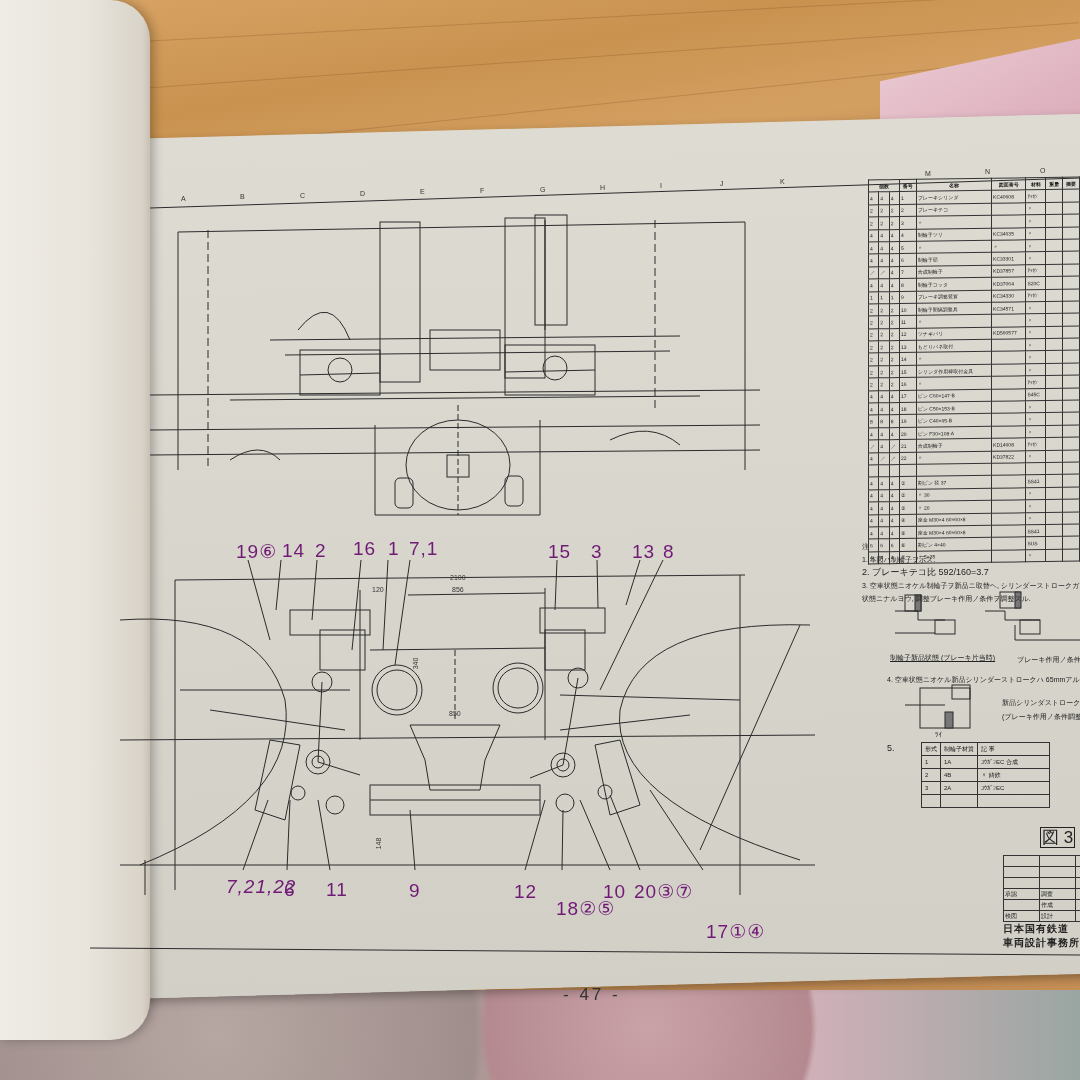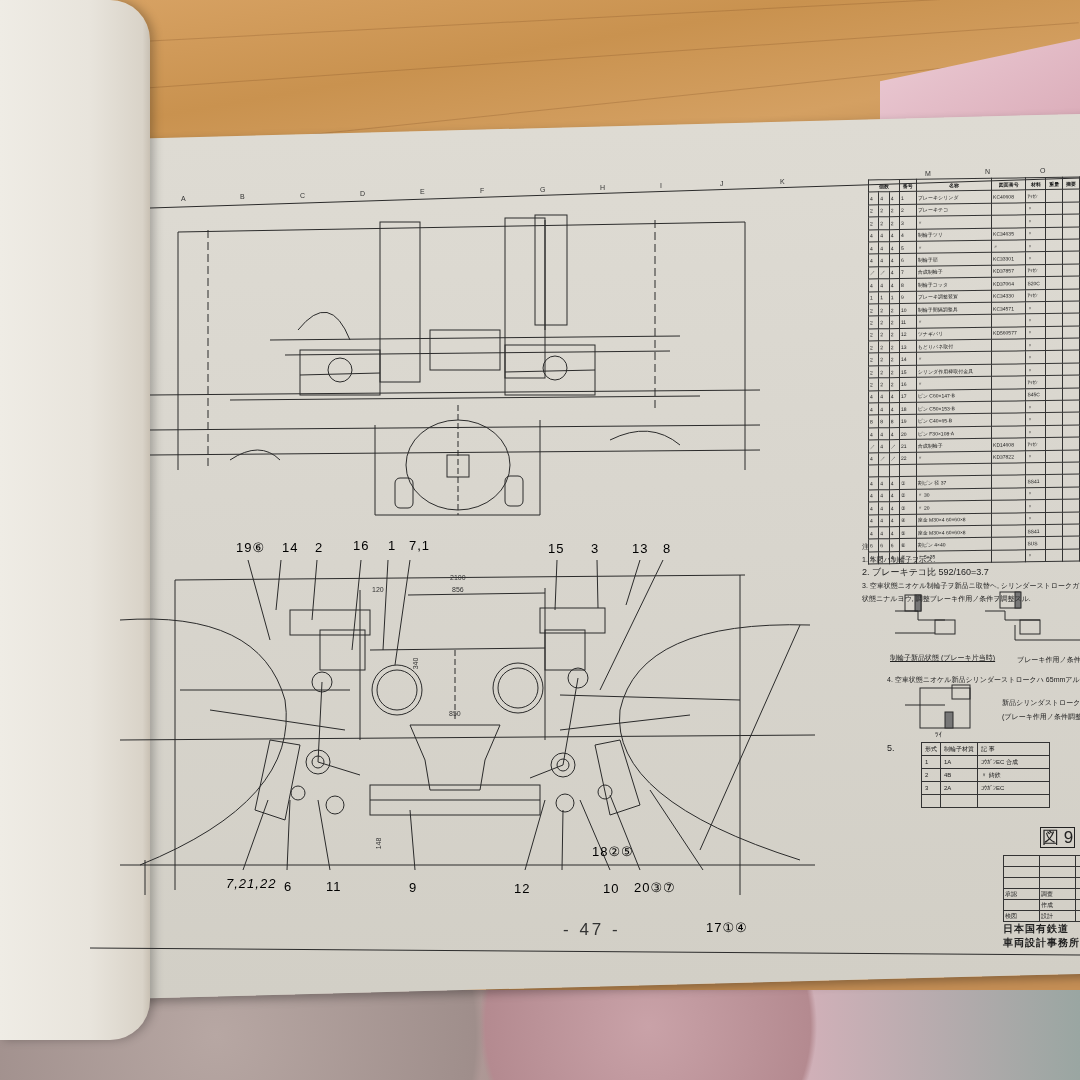--- a/index.html
+++ b/index.html
@@ -4,35 +4,35 @@
 <style>
   html,body{margin:0;padding:0;}
   body{width:1080px;height:1080px;overflow:hidden;position:relative;background:#c48e55;font-family:"Liberation Sans",sans-serif;}
   .table-wood{position:absolute;left:0;top:0;width:1080px;height:170px;background:linear-gradient(170deg,#d9a466 0%,#c9924f 40%,#d4a062 70%,#b9844a 100%);}
   .wood-grain{position:absolute;left:0;width:1080px;height:1px;background:rgba(120,70,30,0.25);}
   .carpet{position:absolute;left:0;top:990px;width:1080px;height:90px;background:radial-gradient(circle at 20% 50%,#b7a7a3 0,#9f8e8b 30%,transparent 31%),radial-gradient(circle at 60% 40%,#c9a2a8 0,#b48a90 25%,transparent 26%),linear-gradient(90deg,#8a9a98,#c3a6ad,#a8948f,#d0b0b8,#9aa6a2);}
   .carpet-pink{position:absolute;left:880px;top:60px;width:200px;height:110px;background:linear-gradient(160deg,#e8c5cf,#d9a9b6);transform:skewY(-12deg);}
   .page-left{position:absolute;left:0;top:0;width:150px;height:1040px;background:linear-gradient(90deg,#efece5 0%,#e8e4dc 60%,#d9d3c8 95%,#c8c0b3 100%);border-radius:0 40px 40px 0;box-shadow:4px 0 10px rgba(0,0,0,0.25);z-index:3;}
   .sheet{position:absolute;left:85px;top:140px;width:1010px;height:860px;background:linear-gradient(180deg,#dedbd3 0%,#d8d5cd 50%,#d2cfc6 100%);transform:skew(0deg,-1.5deg);transform-origin:0 0;box-shadow:0 4px 10px rgba(0,0,0,0.3);z-index:2;}
   svg{position:absolute;left:0;top:0;}
-  .label{position:absolute;font-family:"Liberation Sans",sans-serif;color:#000000;font-size:13px;letter-spacing:1px;z-index:5;}
+  .label{position:absolute;font-family:"Liberation Sans",sans-serif;color:#701a75;font-size:19px;letter-spacing:1px;z-index:5;}
   .small{font-size:7px;color:#333;letter-spacing:0;}
   .notes{position:absolute;left:862px;top:540px;width:220px;font-size:7px;color:#222;z-index:5;line-height:13px;}
   .parts{position:absolute;left:868px;top:178px;width:212px;z-index:5;}
   .parts table{border-collapse:collapse;width:100%;transform:skew(0deg,-0.8deg);}
   .parts td,.parts th{border:1px solid #333;font-size:5px;height:11.4px;padding:0 1px;color:#222;white-space:nowrap;overflow:hidden;}
   .spec-table{position:absolute;left:921px;top:742px;z-index:5;border-collapse:collapse;}
   .spec-table td{border:1px solid #333;font-size:6px;height:12px;padding:0 3px;color:#222;}
   .title-block{position:absolute;left:1003px;top:855px;width:80px;height:90px;z-index:5;}
   .tb-grid{border-collapse:collapse;width:100%;}
   .tb-grid td{border:1px solid #333;font-size:6px;height:10px;padding:0 1px;color:#222;}
   .org{font-size:10px;font-weight:bold;letter-spacing:1px;color:#222;white-space:nowrap;}
   .fig{position:absolute;left:1040px;top:826px;font-size:17px;color:#222;z-index:5;}
   .fig span{border:1px solid #222;padding:0 1px;}
-  .page-num{position:absolute;left:563px;top:920px;font-size:17px;color:#333;z-index:5;letter-spacing:3px;}
+  .page-num{position:absolute;left:563px;top:985px;font-size:17px;color:#333;z-index:5;letter-spacing:3px;}
 </style>
 </head>
 <body>
 
 <div class="table-wood">
   <div class="wood-grain" style="top:20px;transform:rotate(-3deg);"></div>
   <div class="wood-grain" style="top:60px;transform:rotate(-4deg);"></div>
   <div class="wood-grain" style="top:110px;transform:rotate(-6deg);"></div>
 </div>
 <div class="carpet-pink"></div>
@@ -211,21 +211,21 @@
 <span class="label" style="left:548px;top:541px;">15</span>
 <span class="label" style="left:591px;top:541px;">3</span>
 <span class="label" style="left:632px;top:541px;">13</span>
 <span class="label" style="left:663px;top:541px;">8</span>
 
 <span class="label" style="left:226px;top:876px;font-style:italic;">7,21,22</span>
 <span class="label" style="left:284px;top:879px;">6</span>
 <span class="label" style="left:326px;top:879px;">11</span>
 <span class="label" style="left:409px;top:880px;">9</span>
 <span class="label" style="left:514px;top:881px;">12</span>
-<span class="label" style="left:556px;top:844px;margin-left:36px;">18②⑤</span>
+<span class="label" style="left:556px;top:897px;">18②⑤</span>
 <span class="label" style="left:603px;top:881px;">10</span>
 <span class="label" style="left:634px;top:880px;">20③⑦</span>
 <span class="label" style="left:706px;top:880px;margin-top:40px;">17①④</span>
 
 <div class="parts">
   <table>
     <thead>
       <tr>
         <th colspan="3">個数</th>
         <th>番号</th>
@@ -617,21 +617,21 @@
         <td>ｺｳｶﾞﾝEC</td>
       </tr>
       <tr>
         <td></td>
         <td></td>
         <td></td>
       </tr>
     </tbody>
 </table>
 
-<div class="fig"><span>図 9</span></div>
+<div class="fig"><span>図 3</span></div>
 
 <div class="title-block">
   <table class="tb-grid">
     <tbody>
         <tr>
           <td></td>
           <td></td>
           <td></td>
         </tr>
     <tr>

